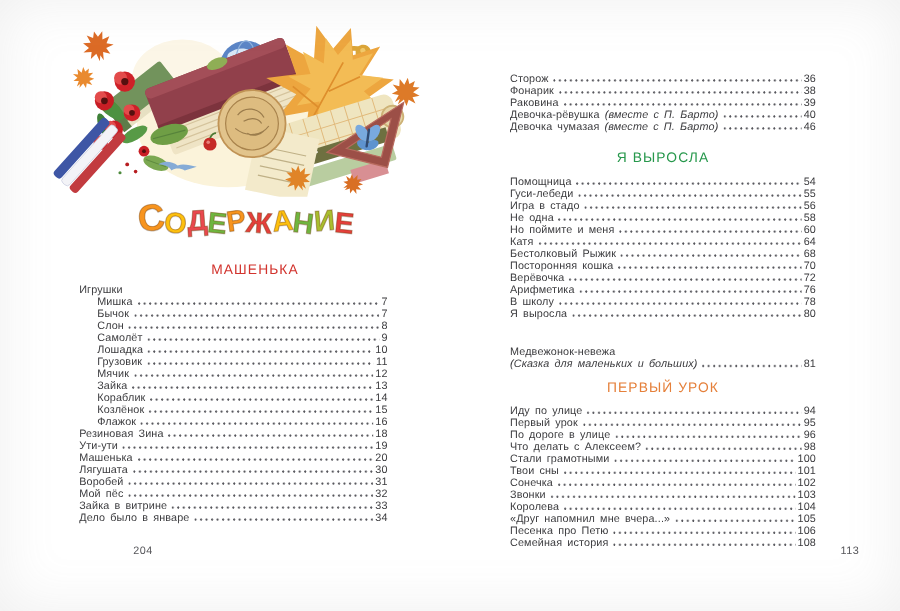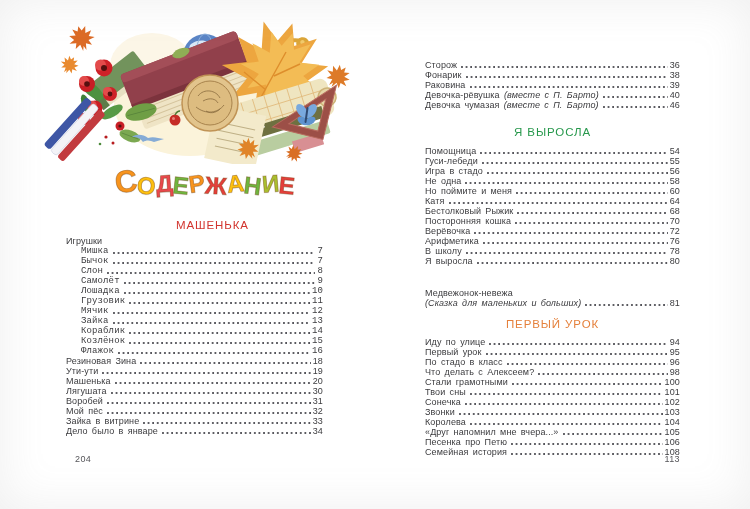--- a/index.html
+++ b/index.html
@@ -27,30 +27,30 @@
     text-shadow:0 1px 0 rgba(0,0,0,0.07);
     letter-spacing:0;
   }
   .contents-title .letter.first{font-size:31px;}
   .sec-h{
     font-size:11.5px;line-height:12px;text-align:center;letter-spacing:0.9px;
     white-space:nowrap;
   }
   #left-header{position:absolute;left:80px;top:219px;width:265px;}
   #toc-left{position:absolute;left:66px;top:236px;width:257px;}
-  .folio{position:absolute;font-size:9px;color:#56565A;letter-spacing:0.4px;}
+  .folio{position:absolute;font-size:9px;color:#56565A;letter-spacing:0.4px;margin-left:36px;}
   #folio-left{left:75px;top:454px;}
   #folio-right{left:425px;top:454px;width:255px;text-align:right;}
 
   
   .toc-row{
     display:flex;align-items:baseline;height:10px;line-height:10px;
     font-size:9px;letter-spacing:0.12px;word-spacing:1.6px;white-space:nowrap;
   }
-  .toc-row.ind{padding-left:15px;font-family:Liberation Mono, monospace;}
+  .toc-row.ind{padding-left:15px;}
   .toc-row .t{white-space:pre;}
   .toc-row .it{font-style:italic;white-space:pre;}
   .toc-row .dots{
     flex:1;min-width:8px;height:2px;align-self:flex-end;
     margin:0 2px 2px 4px;
     background-image:radial-gradient(circle at 1px 1px, #54545A 0.7px, rgba(0,0,0,0) 1.05px);
     background-size:4.6px 2px;background-repeat:repeat-x;background-position:0 100%;
   }
   .toc-row .pg{text-align:left;}
 
@@ -442,21 +442,21 @@
         <span class="t">Иду по улице</span>
         <span class="dots"></span>
         <span class="pg">94</span>
       </div>
       <div class="toc-row">
         <span class="t">Первый урок</span>
         <span class="dots"></span>
         <span class="pg">95</span>
       </div>
       <div class="toc-row">
-        <span class="t">По стадо в класс</span>
+        <span class="t">По дороге в улице</span>
         <span class="dots"></span>
         <span class="pg">96</span>
       </div>
       <div class="toc-row">
         <span class="t">Что делать с Алексеем?</span>
         <span class="dots"></span>
         <span class="pg">98</span>
       </div>
       <div class="toc-row">
         <span class="t">Стали грамотными</span>

